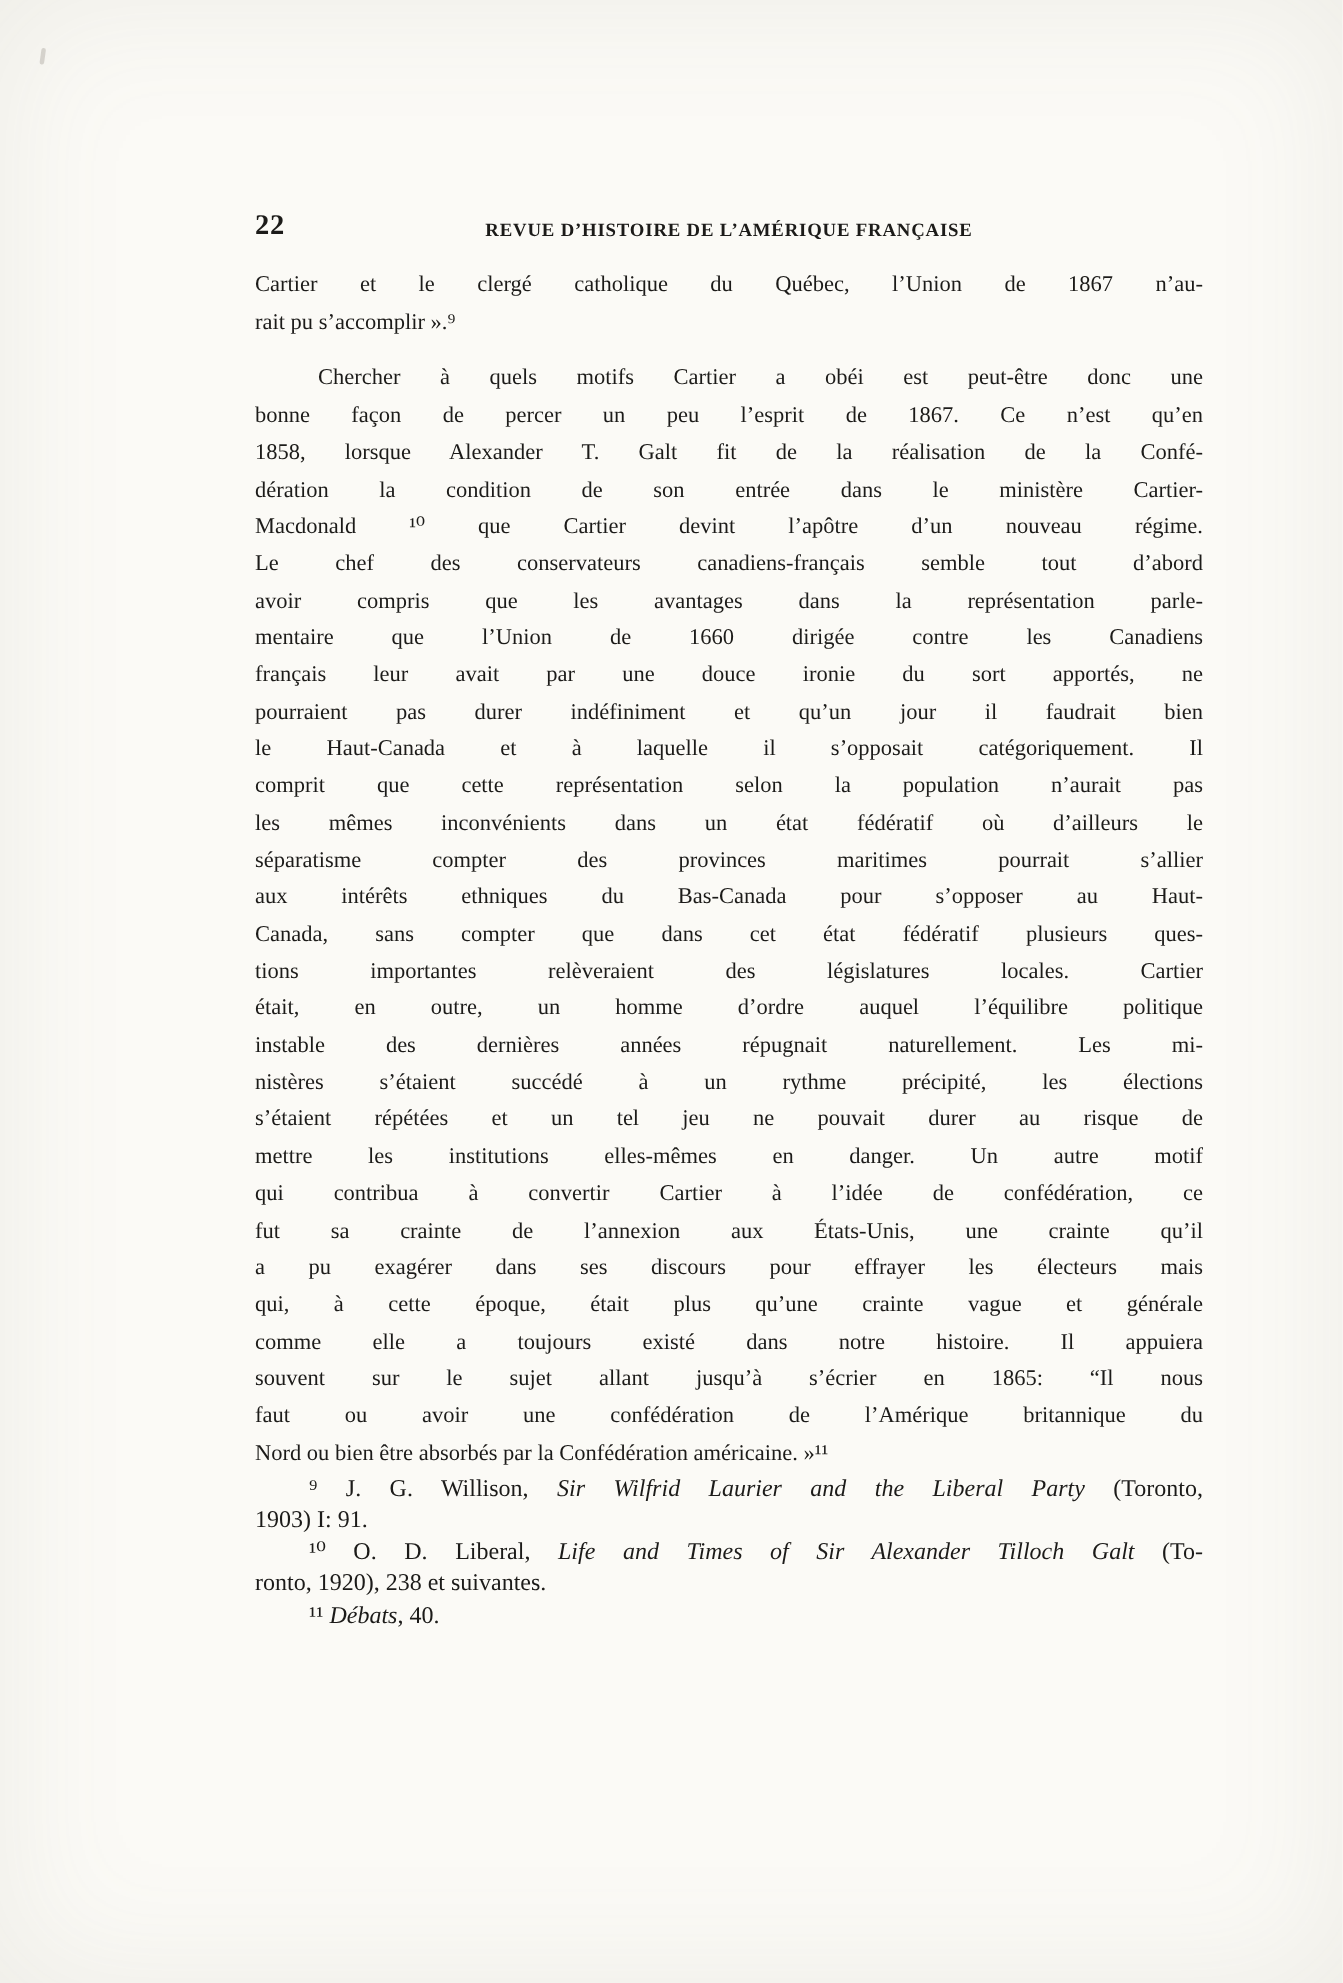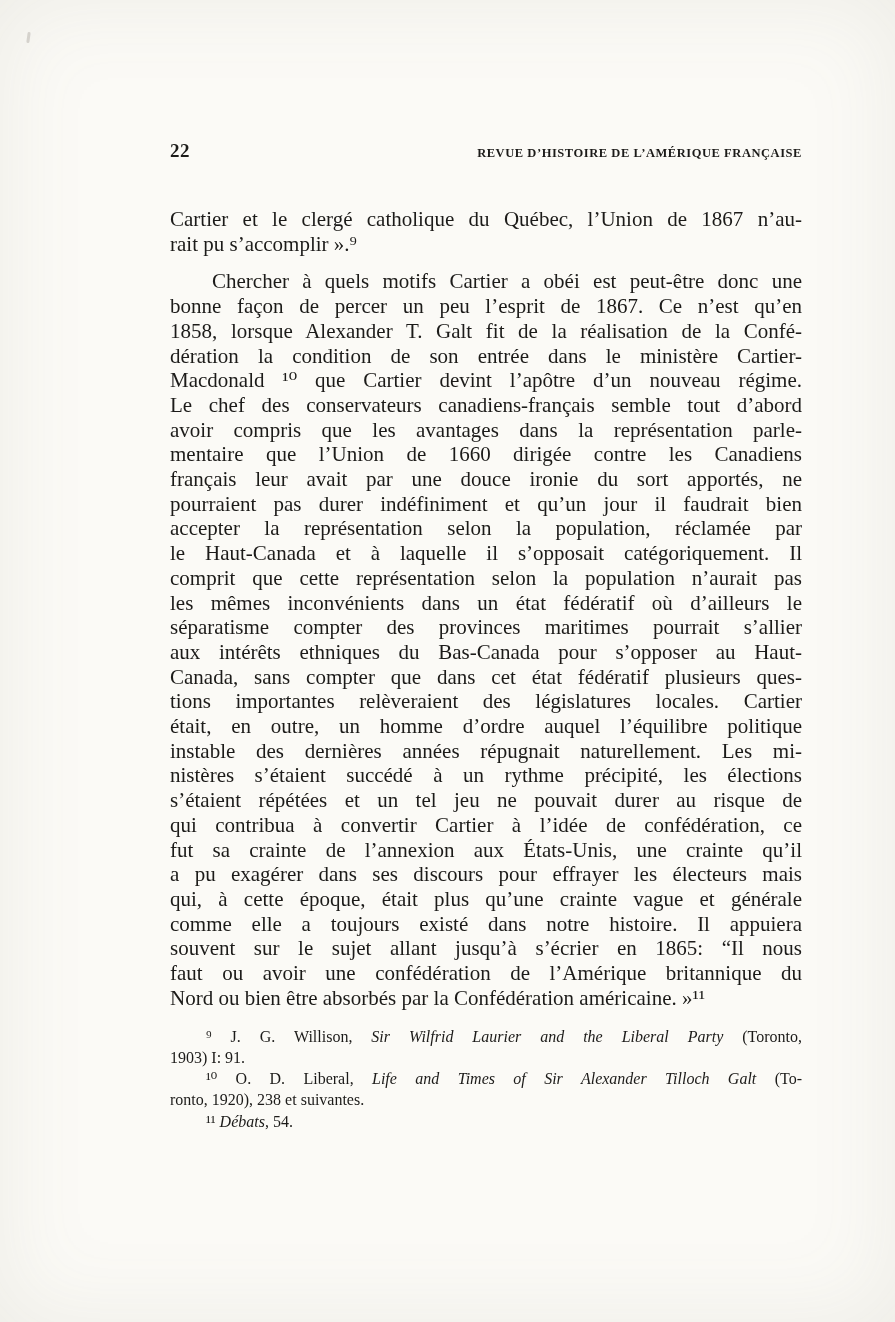--- a/index.html
+++ b/index.html
@@ -42,48 +42,48 @@
   }
   .page-number {
     position: absolute;
     left: 0;
     top: -3px;
     font-size: 19px;
     font-weight: 700;
     letter-spacing: 0.5px;
   }
   .running-title {
-    text-align: right;
+    text-align: center;
     font-size: 12.5px;
     font-weight: 700;
     letter-spacing: 0.55px;
     padding-top: 3px;
     white-space: nowrap;
   }
   .body-text {
-    margin-top: 40px;
-    font-size: 21px;
+    margin-top: 11px;
+    font-size: 15px;
   }
   .paragraph + .paragraph {
     margin-top: 13px;
   }
   .line {
     line-height: 24.7px;
     text-align: justify;
     text-align-last: justify;
     white-space: normal;
   }
   .line.last {
     text-align-last: left;
   }
   .line.indent {
     text-indent: 42px;
   }
   .footnotes {
-    margin-top: 15px;
+    margin-top: 0;
     font-size: 16px;
   }
   .fn-line {
     line-height: 21.3px;
     text-align: justify;
     text-align-last: justify;
   }
   .fn-line.last {
     text-align-last: left;
   }
@@ -116,32 +116,32 @@
           <div class="line indent">Chercher à quels motifs Cartier a obéi est peut-être donc une</div>
           <div class="line">bonne façon de percer un peu l’esprit de 1867. Ce n’est qu’en</div>
           <div class="line">1858, lorsque Alexander T. Galt fit de la réalisation de la Confé-</div>
           <div class="line">dération la condition de son entrée dans le ministère Cartier-</div>
           <div class="line">Macdonald ¹⁰ que Cartier devint l’apôtre d’un nouveau régime.</div>
           <div class="line">Le chef des conservateurs canadiens-français semble tout d’abord</div>
           <div class="line">avoir compris que les avantages dans la représentation parle-</div>
           <div class="line">mentaire que l’Union de 1660 dirigée contre les Canadiens</div>
           <div class="line">français leur avait par une douce ironie du sort apportés, ne</div>
           <div class="line">pourraient pas durer indéfiniment et qu’un jour il faudrait bien</div>
-          <div class="line">accepter la représentation selon la population, réclamée par</div>
           <div class="line">le Haut-Canada et à laquelle il s’opposait catégoriquement. Il</div>
           <div class="line">comprit que cette représentation selon la population n’aurait pas</div>
           <div class="line">les mêmes inconvénients dans un état fédératif où d’ailleurs le</div>
           <div class="line">séparatisme compter des provinces maritimes pourrait s’allier</div>
           <div class="line">aux intérêts ethniques du Bas-Canada pour s’opposer au Haut-</div>
           <div class="line">Canada, sans compter que dans cet état fédératif plusieurs ques-</div>
           <div class="line">tions importantes relèveraient des législatures locales. Cartier</div>
           <div class="line">était, en outre, un homme d’ordre auquel l’équilibre politique</div>
           <div class="line">instable des dernières années répugnait naturellement. Les mi-</div>
           <div class="line">nistères s’étaient succédé à un rythme précipité, les élections</div>
           <div class="line">s’étaient répétées et un tel jeu ne pouvait durer au risque de</div>
+          <div class="line">mettre les institutions elles-mêmes en danger. Un autre motif</div>
           <div class="line">qui contribua à convertir Cartier à l’idée de confédération, ce</div>
           <div class="line">fut sa crainte de l’annexion aux États-Unis, une crainte qu’il</div>
           <div class="line">a pu exagérer dans ses discours pour effrayer les électeurs mais</div>
           <div class="line">qui, à cette époque, était plus qu’une crainte vague et générale</div>
           <div class="line">comme elle a toujours existé dans notre histoire. Il appuiera</div>
           <div class="line">souvent sur le sujet allant jusqu’à s’écrier en 1865: “Il nous</div>
           <div class="line">faut ou avoir une confédération de l’Amérique britannique du</div>
           <div class="line last">Nord ou bien être absorbés par la Confédération américaine. »¹¹</div>
         </div>
       </div>
@@ -150,18 +150,18 @@
 
     <div class="footnote">
           <div class="fn-line indent"><span class="">⁹ J. G. Willison, </span><span class="italic">Sir Wilfrid Laurier and the Liberal Party</span><span class=""> (Toronto,</span></div>
           <div class="fn-line last"><span class="">1903) I: 91.</span></div>
         </div>
         <div class="footnote">
           <div class="fn-line indent"><span class="">¹⁰ O. D. Liberal, </span><span class="italic">Life and Times of Sir Alexander Tilloch Galt</span><span class=""> (To-</span></div>
           <div class="fn-line last"><span class="">ronto, 1920), 238 et suivantes.</span></div>
         </div>
         <div class="footnote">
-          <div class="fn-line last indent"><span class="">¹¹ </span><span class="italic">Débats</span><span class="">, 54.</span></div>
+          <div class="fn-line last indent"><span class="">¹¹ </span><span class="italic">Débats</span><span class="">, 40.</span></div>
         </div>
       </div>
 
   </div>
 </div>
 
 </body></html>

